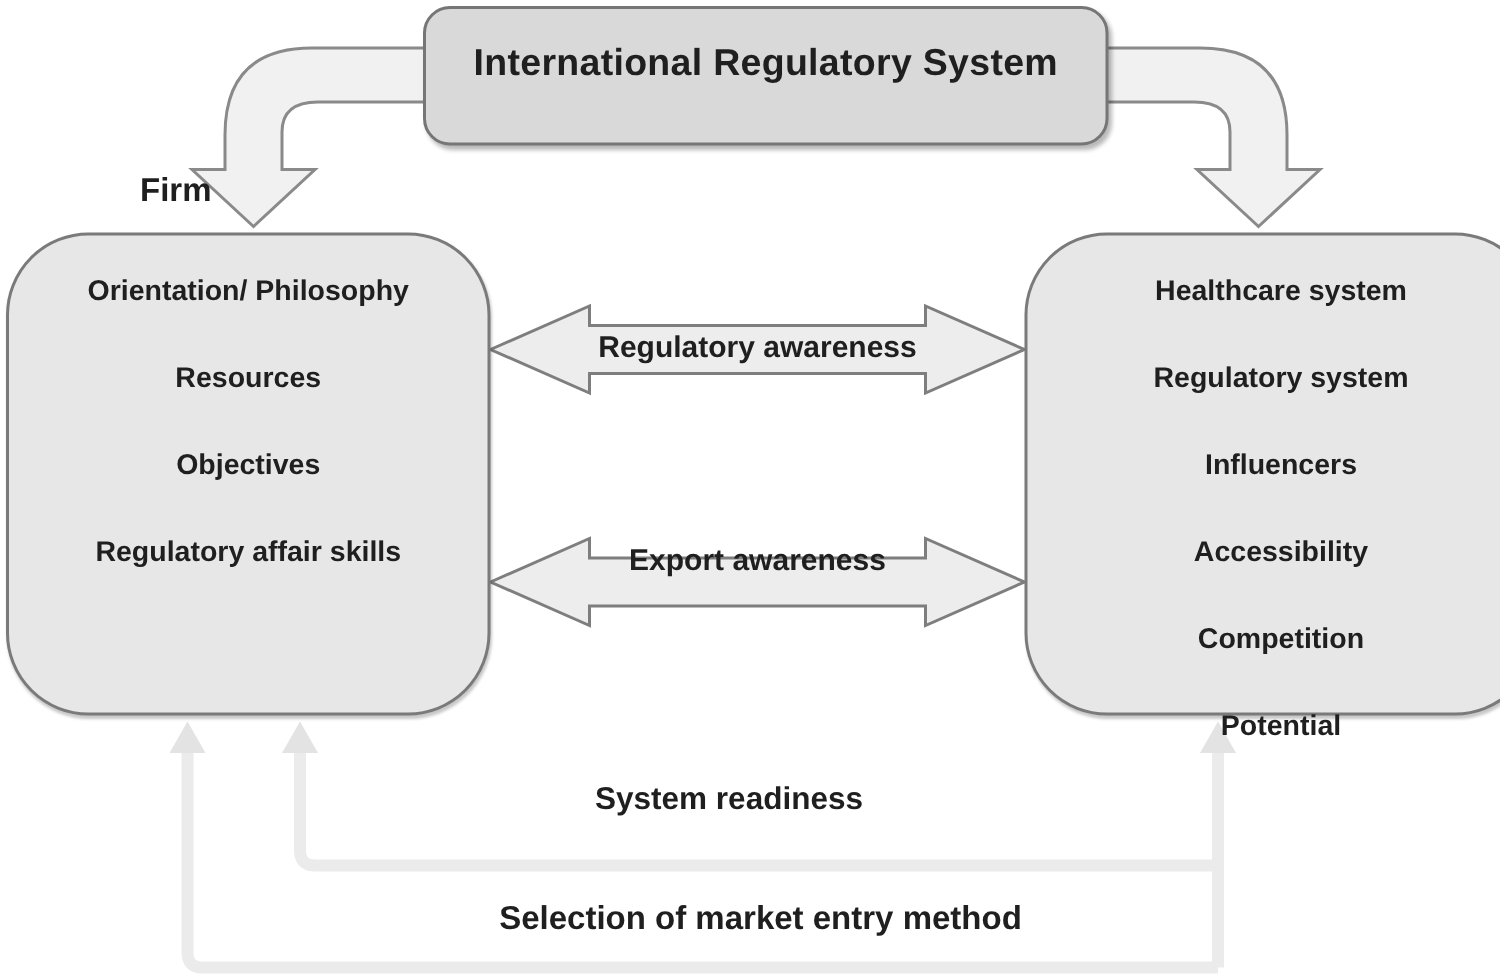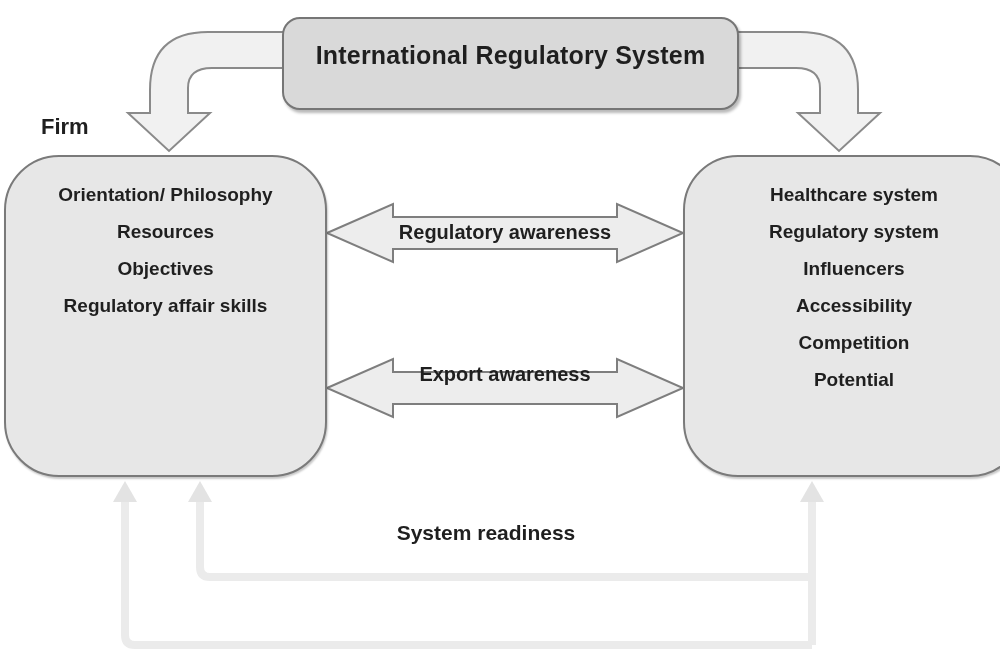--- a/index.html
+++ b/index.html
@@ -8,36 +8,36 @@
     font-family:"Liberation Sans", sans-serif; color:#1f1f1f; overflow:hidden;
   }
   .shapes { position:absolute; left:0; top:0; width:1000px; height:650px; }
 
   .title-box {
     position:absolute; left:282px; top:4px; width:457px; height:93px;
     background:#d9d9d9; border:2.5px solid #767676; border-radius:18px;
     box-shadow:2px 3px 3px rgba(0,0,0,0.28);
     display:flex; align-items:center; justify-content:center;
     padding-bottom:16px; box-sizing:border-box;
-    font-size:25px; font-weight:700; letter-spacing:0.2px;margin-top:13px;
+    font-size:25px; font-weight:700; letter-spacing:0.2px;
   }
 
   .big-box {
     position:absolute; top:155px; height:322px;
     background:#e7e7e7; border:2px solid #7a7a7a; border-radius:55px;
     box-shadow:1px 2px 2px rgba(0,0,0,0.22);
     display:flex; flex-direction:column; align-items:center;
-    padding-top:27px; box-sizing:border-box; gap:15px;
+    padding-top:27px; box-sizing:border-box; gap:36px;
   }
   .big-box.left  { left:4px;   width:323px; }
   .big-box.right { left:683px; width:342px; }
   .box-item { font-size:19px; font-weight:700; line-height:22px; text-align:center; white-space:nowrap; }
 
   .side-label {
-    position:absolute; width:100px; text-align:left;
+    position:absolute; width:100px; text-align:right;
     font-size:22px; font-weight:700; line-height:26px;
   }
   .side-label.firm   { left:41px;  top:114px; }
   .side-label.market { left:885px; top:114px; }
 
   .arrow-label {
     position:absolute; width:300px; text-align:center;
     font-size:20px; font-weight:700; line-height:20px;
   }
   .arrow-label.regulatory { left:355px; top:222px; }
@@ -94,14 +94,15 @@
     <div class="box-item">Influencers</div>
     <div class="box-item">Accessibility</div>
     <div class="box-item">Competition</div>
     <div class="box-item">Potential</div>
   </div>
 
   <div class="arrow-label regulatory">Regulatory awareness</div>
   <div class="arrow-label export">Export awareness</div>
 
   <div class="flow-label readiness">System readiness</div>
+  <div class="flow-label selection">Selection of market entry method</div>
 
 </div>
 
 </body></html>

